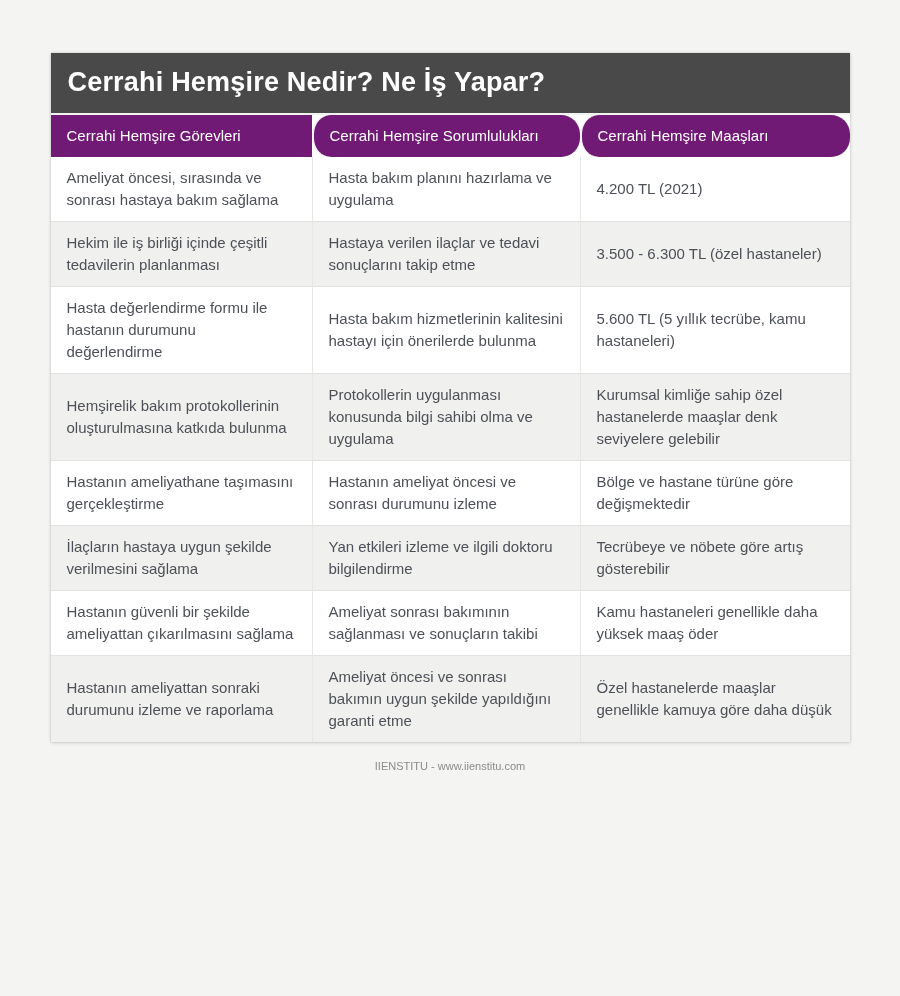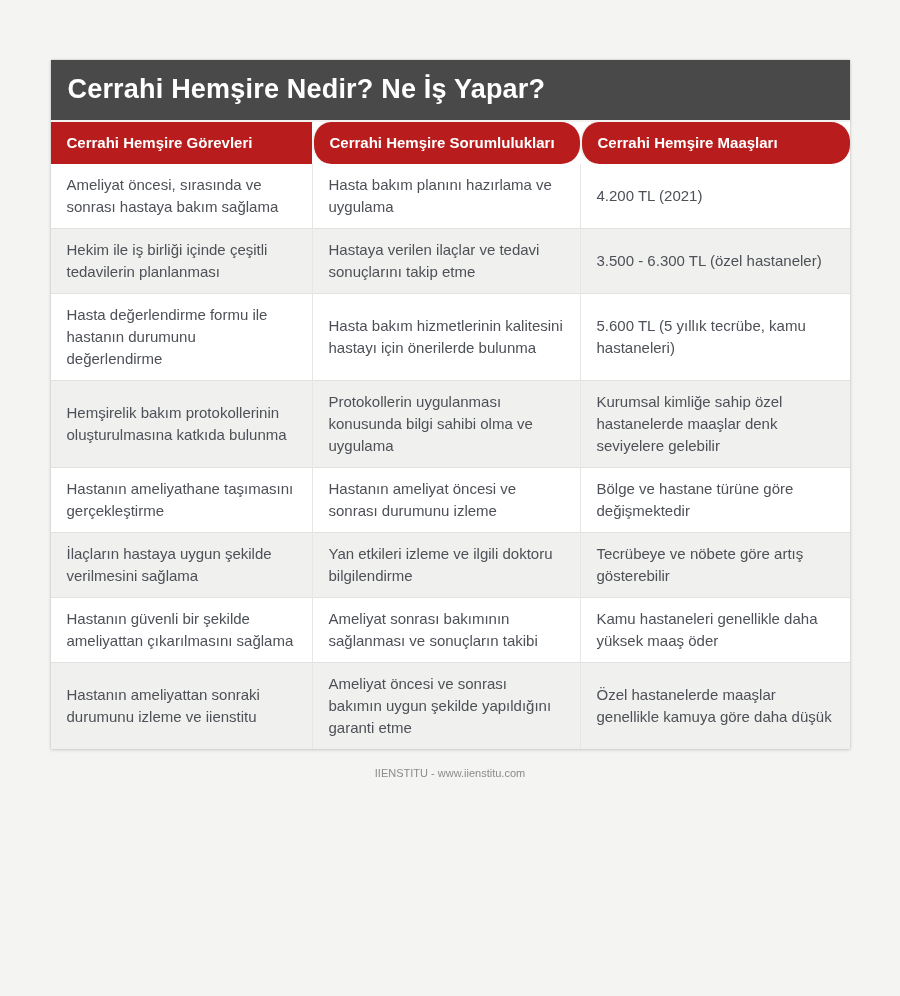--- a/index.html
+++ b/index.html
@@ -5,21 +5,21 @@
   * { box-sizing: border-box; margin: 0; padding: 0; }
   html, body { width: 900px; }
   body {
     background: #f4f4f2;
     font-family: "Liberation Sans", "DejaVu Sans", sans-serif;
     padding: 48px 0 40px 0;
     min-height: 996px;
   }
   .card {
     width: 799px;
-    margin: 12px auto;
+    margin: 5px auto;
     background: #ffffff;
     box-shadow: 0 0 2px rgba(0,0,0,0.18), 0 1px 4px rgba(0,0,0,0.12);
   }
   .card-title {
     background: #494949;
     color: #ffffff;
     font-size: 27px;
     font-weight: bold;
     padding: 14px 17px 15px 17px;
     border-bottom: 2px solid #f2f2f0;
@@ -28,24 +28,24 @@
   table {
     width: 799px;
     table-layout: fixed;
     border-collapse: separate;
     border-spacing: 0;
   }
   col.c1 { width: 261px; }
   col.c2 { width: 268px; }
   col.c3 { width: 270px; }
   thead th {
-    background: #b91c1c;
+    background: #701a75;
     color: #ffffff;
     font-size: 15px;
-    font-weight: bold;
+    font-weight: normal;
     text-align: left;
     padding: 11px 16px;
     line-height: 20px;
   }
   thead th + th { border-left: 2px solid #f2f2f0; border-radius: 19px; }
   tbody td {
     font-size: 15px;
     color: #4d5157;
     line-height: 22px;
     padding: 10px 16px;
@@ -112,21 +112,21 @@
         <td>İlaçların hastaya uygun şekilde verilmesini sağlama</td>
         <td>Yan etkileri izleme ve ilgili doktoru bilgilendirme</td>
         <td>Tecrübeye ve nöbete göre artış gösterebilir</td>
       </tr>
       <tr>
         <td>Hastanın güvenli bir şekilde ameliyattan çıkarılmasını sağlama</td>
         <td>Ameliyat sonrası bakımının sağlanması ve sonuçların takibi</td>
         <td>Kamu hastaneleri genellikle daha yüksek maaş öder</td>
       </tr>
       <tr>
-        <td>Hastanın ameliyattan sonraki durumunu izleme ve iienstitu</td>
+        <td>Hastanın ameliyattan sonraki durumunu izleme ve raporlama</td>
         <td>Ameliyat öncesi ve sonrası bakımın uygun şekilde yapıldığını garanti etme</td>
         <td>Özel hastanelerde maaşlar genellikle kamuya göre daha düşük</td>
       </tr>
     </tbody>
   </table>
 </div>
 
 <div class="footer">IIENSTITU - www.iienstitu.com</div>
 
 </body></html>

